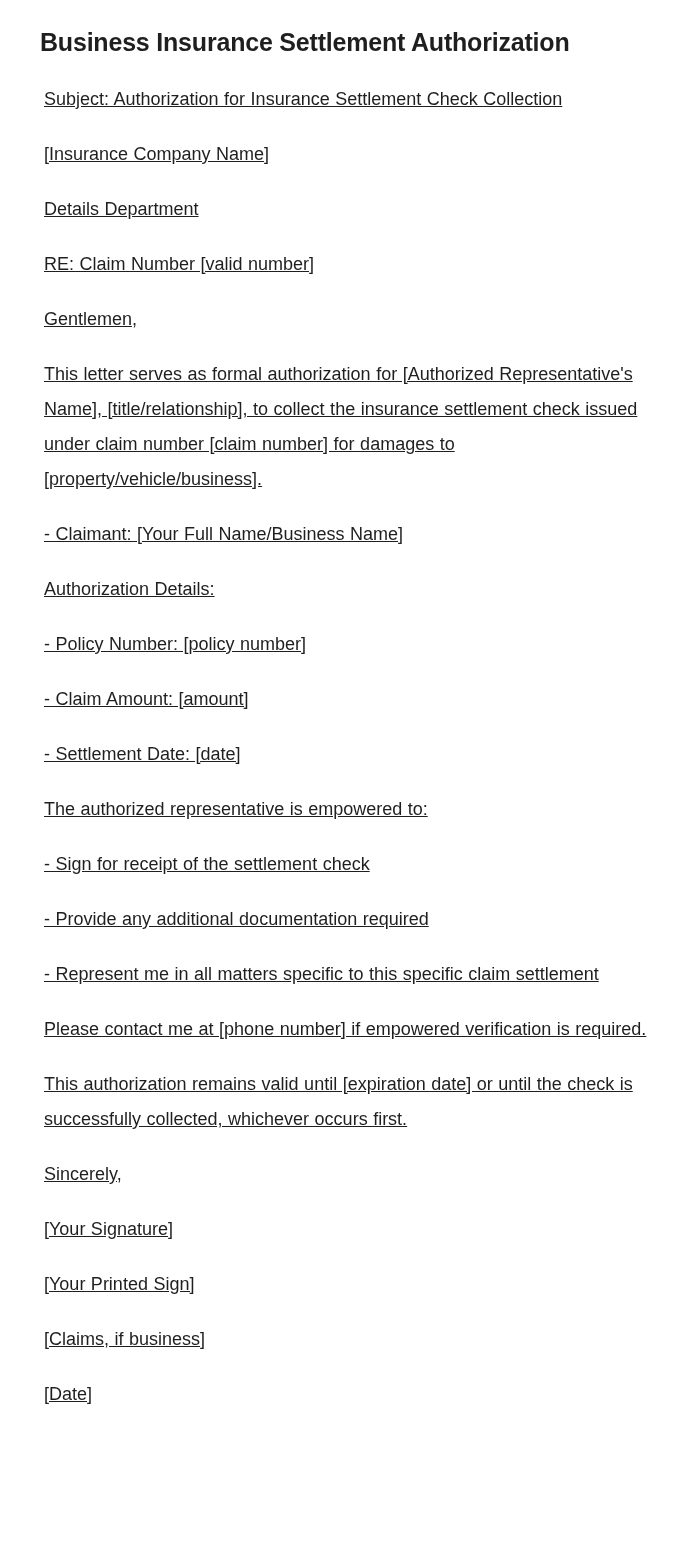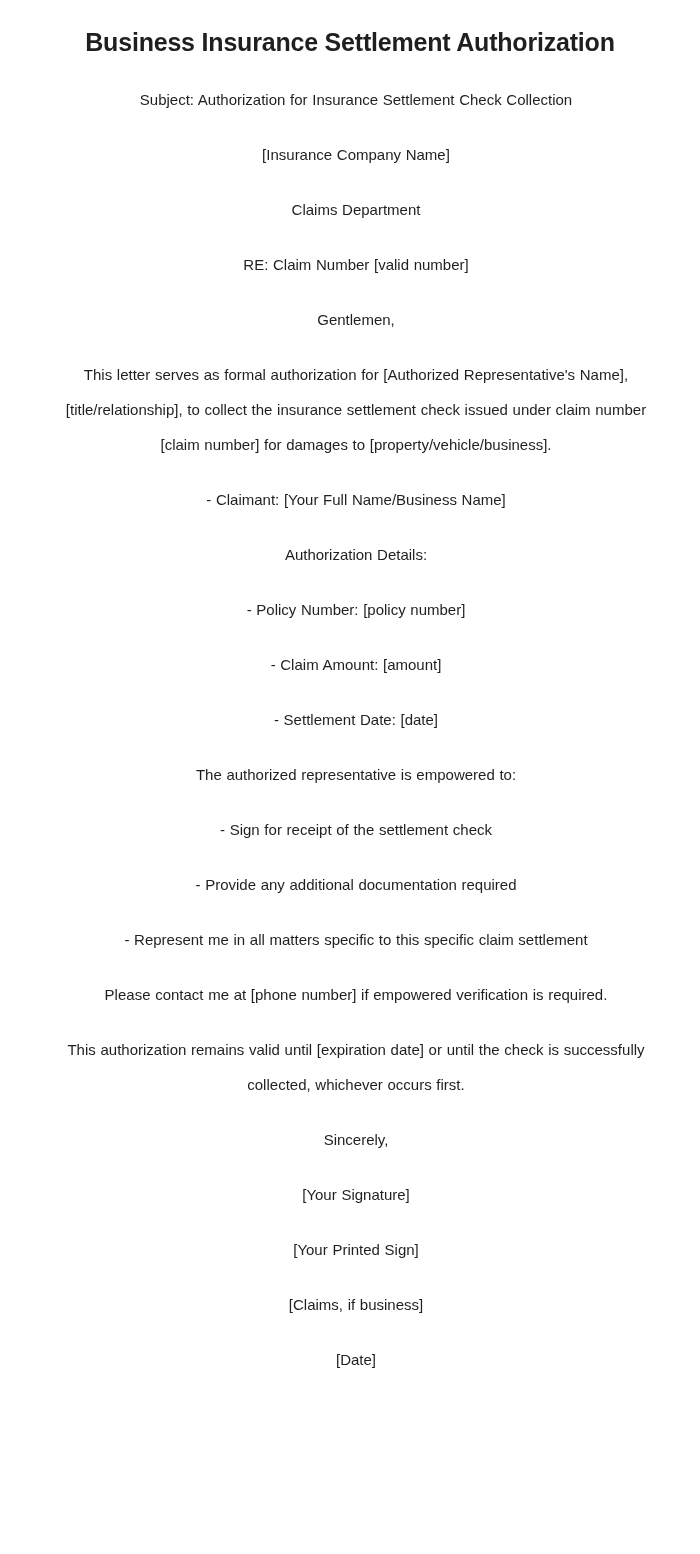--- a/index.html
+++ b/index.html
@@ -1,54 +1,55 @@
 <!DOCTYPE html>
 <html style="--text-color: #1f1f1f; --bg-color: #ffffff;"><head>
 <meta charset="utf-8">
 <style>
   :root{
     --text-color:#1f1f1f;
     --bg-color:#ffffff;
   }
-  *{margin:0;padding:0;box-sizing:border-box;text-align:center;}
+  *{margin:0;padding:0;box-sizing:border-box;}
   html,body{background:var(--bg-color);}
   body{
     width:700px;
     min-height:1554px;
     font-family:"Liberation Sans","DejaVu Sans",sans-serif;
     color:var(--text-color);
     padding:26px 40px 60px 40px;
   }
   .letter{
     width:620px;
   }
   h1.doc-title{
     font-size:25px;
     line-height:32px;
     font-weight:700;
     letter-spacing:-0.2px;
     margin:0 0 24px 0;
   }
   p.doc-par{
-    font-size:15px;
+    font-size:18px;
     line-height:35px;
     font-weight:400;
-    margin:0 0 20px 12px;
+    margin:0 0 20px 4px;
     word-spacing:0.5px;
+    text-decoration:underline;
   }
 </style>
 </head>
 <body>
 
 <div class="letter">
   <h1 class="doc-title">Business Insurance Settlement Authorization</h1>
 
   <p class="doc-par">Subject: Authorization for Insurance Settlement Check Collection</p>
   <p class="doc-par">[Insurance Company Name]</p>
-  <p class="doc-par">Claims Department</p>
+  <p class="doc-par">Details Department</p>
   <p class="doc-par">RE: Claim Number [valid number]</p>
   <p class="doc-par">Gentlemen,</p>
   <p class="doc-par">This letter serves as formal authorization for [Authorized Representative's Name], [title/relationship], to collect the insurance settlement check issued under claim number [claim number] for damages to [property/vehicle/business].</p>
   <p class="doc-par">- Claimant: [Your Full Name/Business Name]</p>
   <p class="doc-par">Authorization Details:</p>
   <p class="doc-par">- Policy Number: [policy number]</p>
   <p class="doc-par">- Claim Amount: [amount]</p>
   <p class="doc-par">- Settlement Date: [date]</p>
   <p class="doc-par">The authorized representative is empowered to:</p>
   <p class="doc-par">- Sign for receipt of the settlement check</p>

